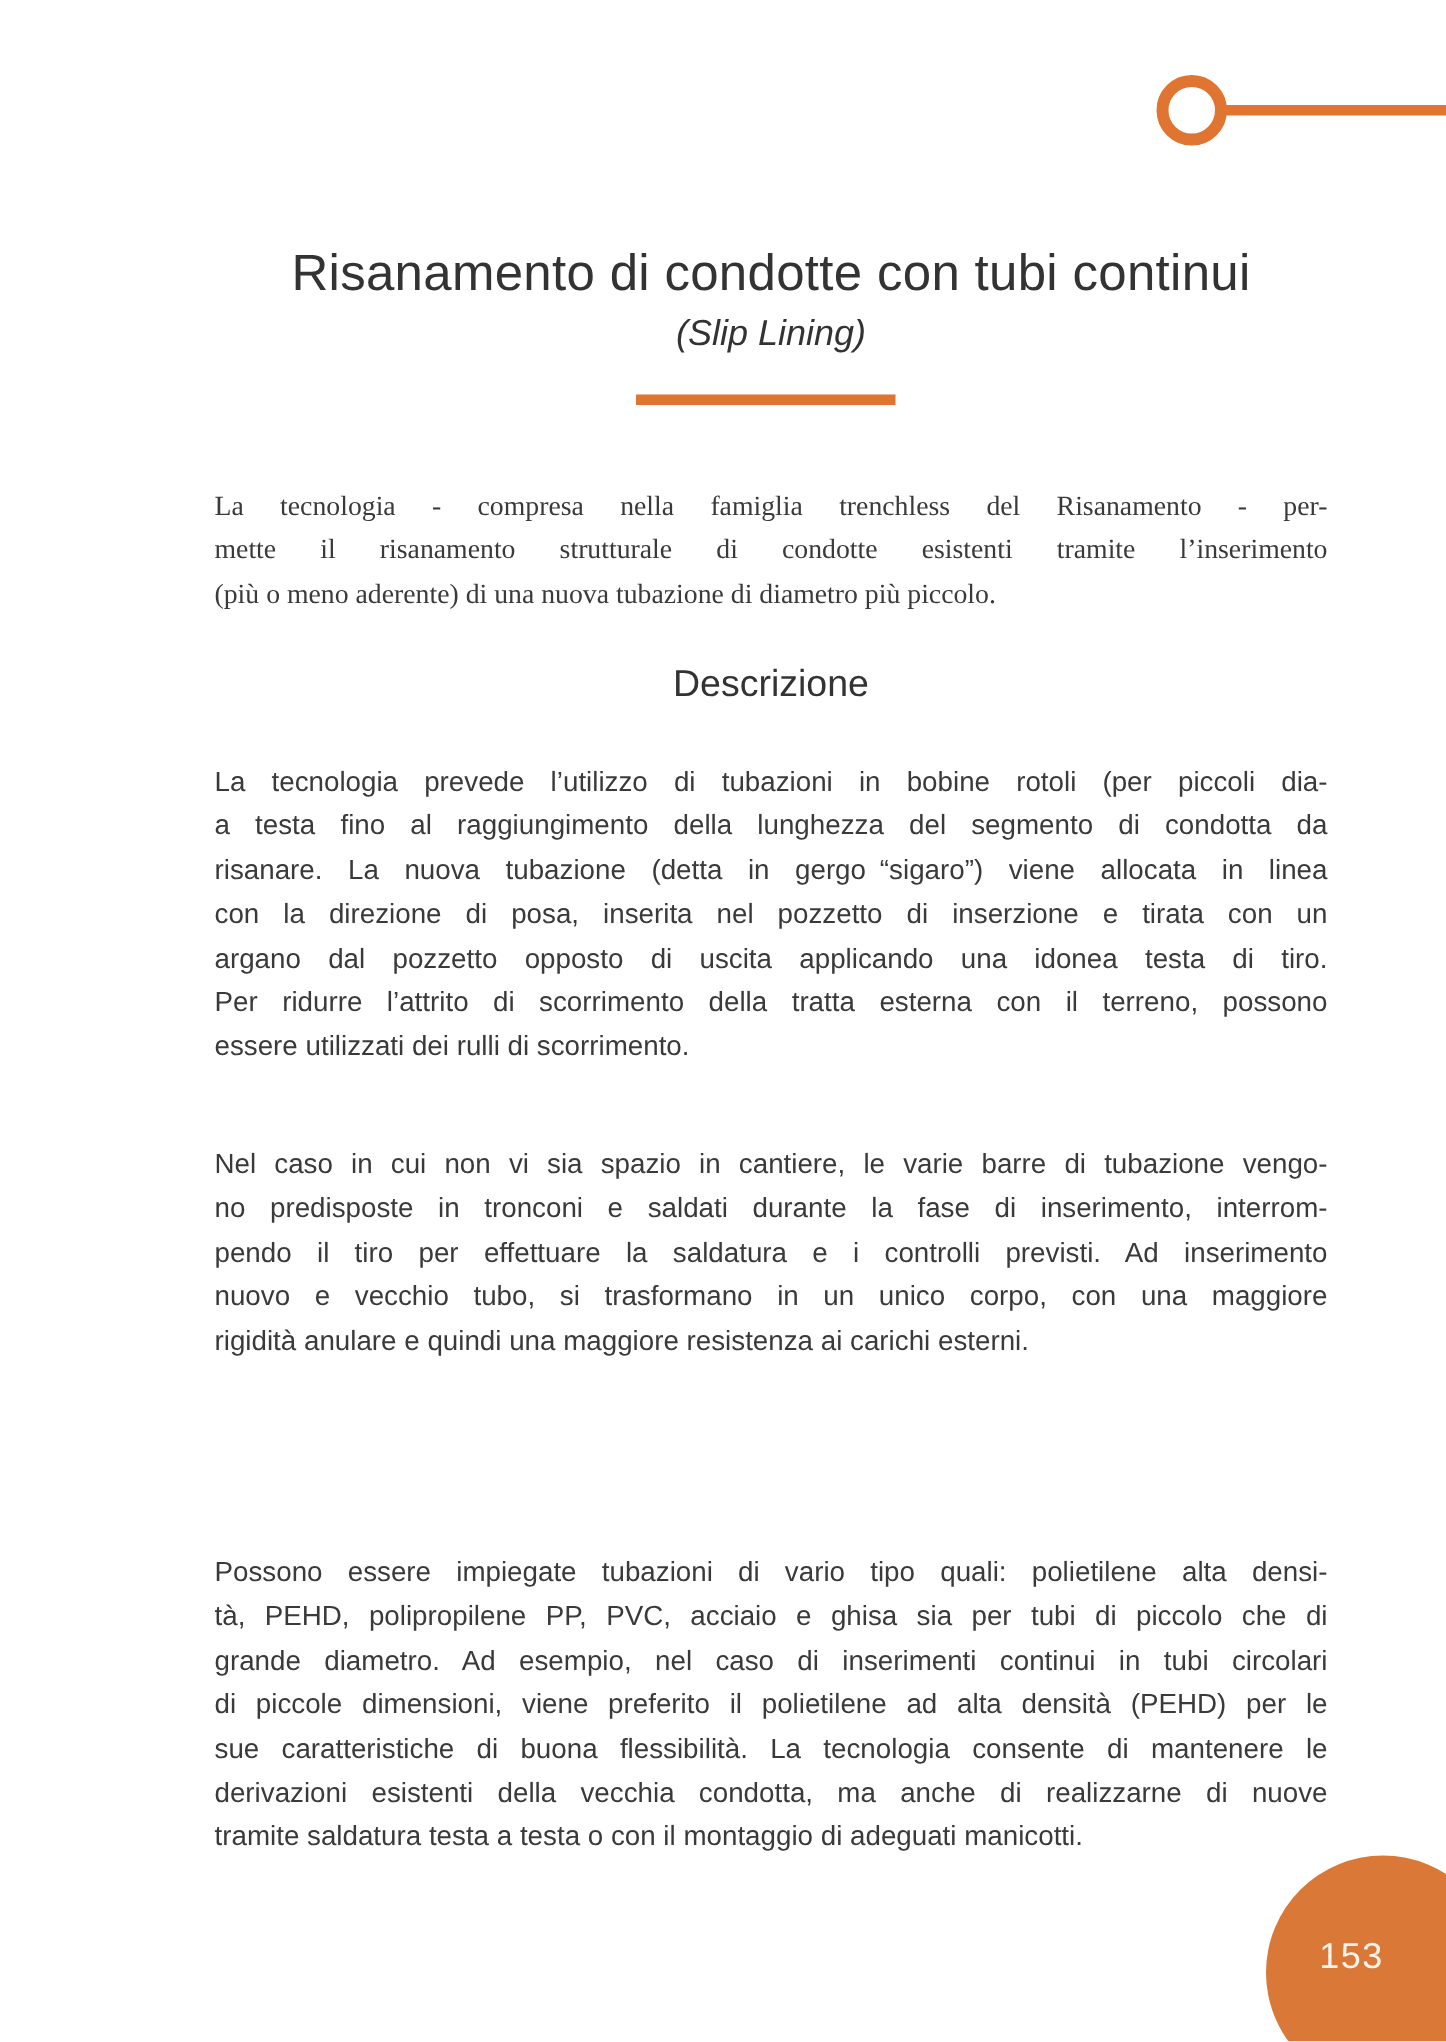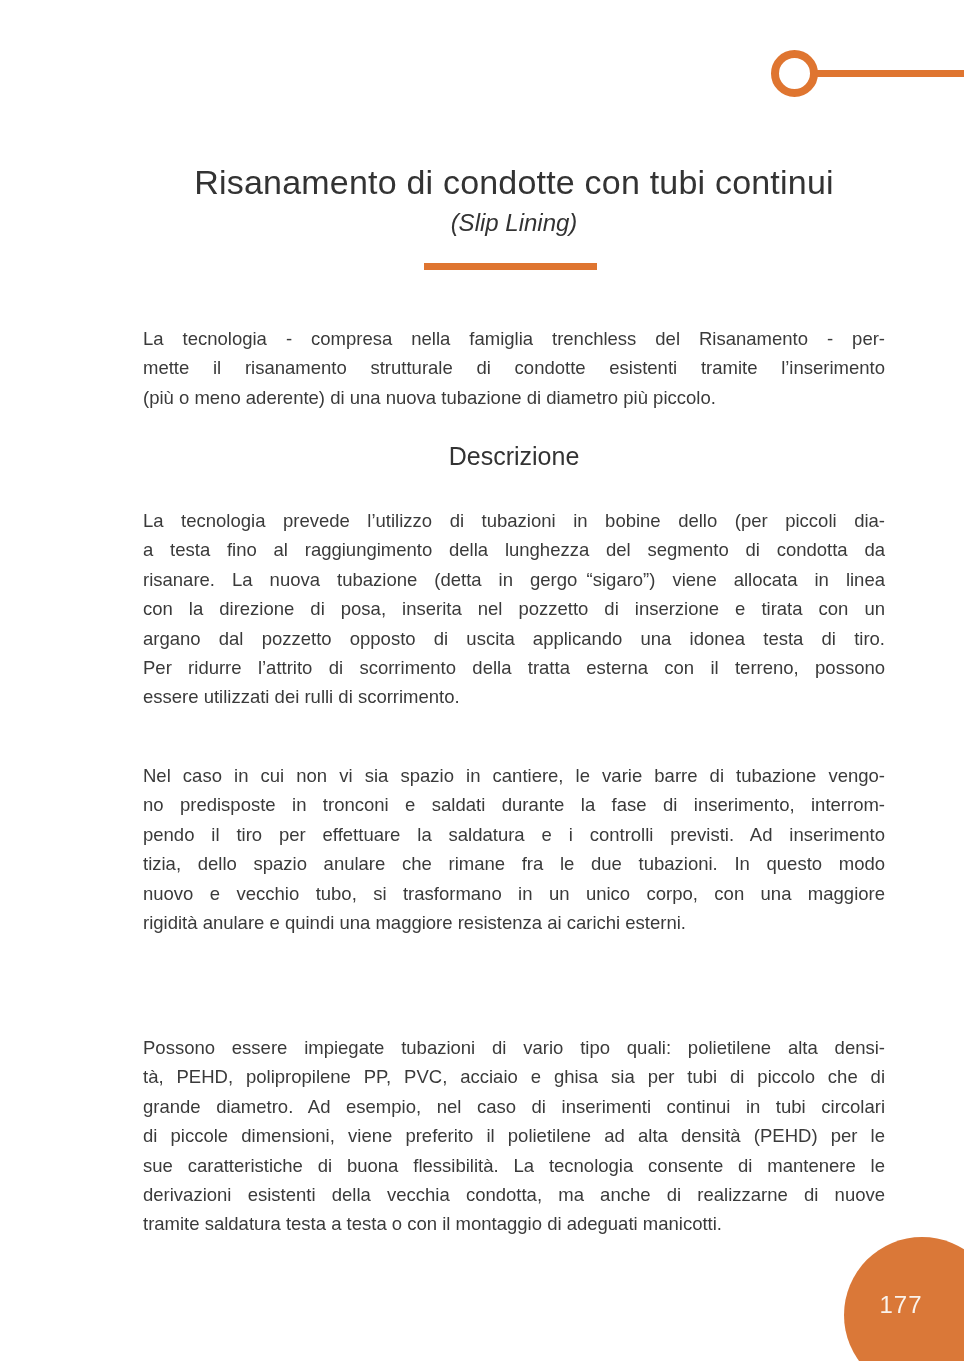--- a/index.html
+++ b/index.html
@@ -55,21 +55,21 @@
     font-size:18.5px;line-height:29.4px;
     color:var(--text);
   }
   .para .ln{
     text-align:justify;
     text-align-last:justify;
   }
   .para .ln.last{
     text-align-last:left;
   }
-  .p1{top:324px;}
+  .p1{top:324px;font-family:Liberation Serif, serif;}
   .section-heading{
     position:absolute;left:143px;top:441px;width:742px;
     font-size:25px;line-height:30px;font-weight:500;
     text-align:center;color:var(--heading);
   }
   .p2{top:506px;}
   .p3{top:761px;}
   .p4{top:991px;margin-top:42px;}
   .page-number-circle{
     position:absolute;left:844px;top:1237px;
@@ -99,45 +99,44 @@
 
   <div class="para p1">
       <div class="ln">La tecnologia - compresa nella famiglia trenchless del Risanamento - per-</div>
       <div class="ln">mette il risanamento strutturale di condotte esistenti tramite l’inserimento</div>
       <div class="ln last">(più o meno aderente) di una nuova tubazione di diametro più piccolo.</div>
     </div>
 
   <h3 class="section-heading">Descrizione</h3>
 
   <div class="para p2">
-      <div class="ln">La tecnologia prevede l’utilizzo di tubazioni in bobine dello (per piccoli dia-</div>
+      <div class="ln">La tecnologia prevede l’utilizzo di tubazioni in bobine rotoli (per piccoli dia-</div>
       <div class="ln">a testa fino al raggiungimento della lunghezza del segmento di condotta da</div>
       <div class="ln">risanare. La nuova tubazione (detta in gergo “sigaro”) viene allocata in linea</div>
       <div class="ln">con la direzione di posa, inserita nel pozzetto di inserzione e tirata con un</div>
       <div class="ln">argano dal pozzetto opposto di uscita applicando una idonea testa di tiro.</div>
       <div class="ln">Per ridurre l’attrito di scorrimento della tratta esterna con il terreno, possono</div>
       <div class="ln last">essere utilizzati dei rulli di scorrimento.</div>
     </div>
 
   <div class="para p3">
       <div class="ln">Nel caso in cui non vi sia spazio in cantiere, le varie barre di tubazione vengo-</div>
       <div class="ln">no predisposte in tronconi e saldati durante la fase di inserimento, interrom-</div>
       <div class="ln">pendo il tiro per effettuare la saldatura e i controlli previsti. Ad inserimento</div>
-      <div class="ln">tizia, dello spazio anulare che rimane fra le due tubazioni. In questo modo</div>
       <div class="ln">nuovo e vecchio tubo, si trasformano in un unico corpo, con una maggiore</div>
       <div class="ln last">rigidità anulare e quindi una maggiore resistenza ai carichi esterni.</div>
     </div>
 
   <div class="para p4">
       <div class="ln">Possono essere impiegate tubazioni di vario tipo quali: polietilene alta densi-</div>
       <div class="ln">tà, PEHD, polipropilene PP, PVC, acciaio e ghisa sia per tubi di piccolo che di</div>
       <div class="ln">grande diametro. Ad esempio, nel caso di inserimenti continui in tubi circolari</div>
       <div class="ln">di piccole dimensioni, viene preferito il polietilene ad alta densità (PEHD) per le</div>
       <div class="ln">sue caratteristiche di buona flessibilità. La tecnologia consente di mantenere le</div>
       <div class="ln">derivazioni esistenti della vecchia condotta, ma anche di realizzarne di nuove</div>
       <div class="ln last">tramite saldatura testa a testa o con il montaggio di adeguati manicotti.</div>
     </div>
 
   <div class="page-number-circle">
-    <span class="page-number">177</span>
+    <span class="page-number">153</span>
   </div>
 
 </div>
 
 </body></html>

